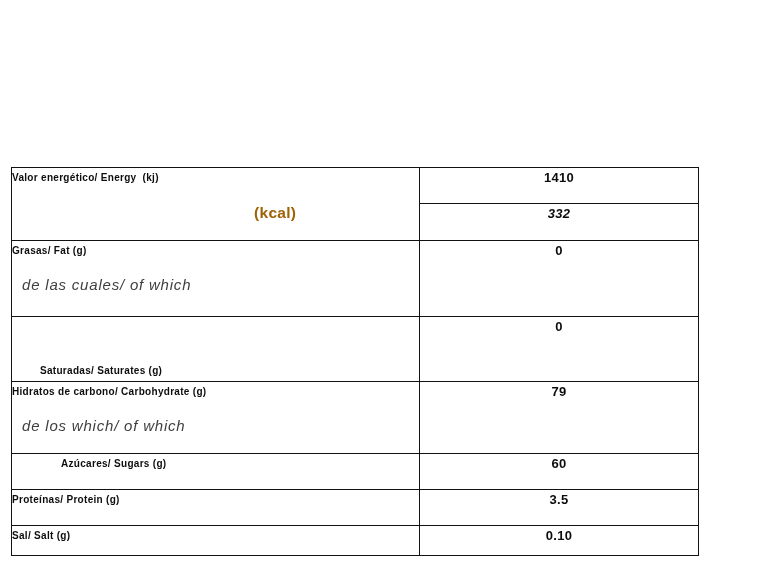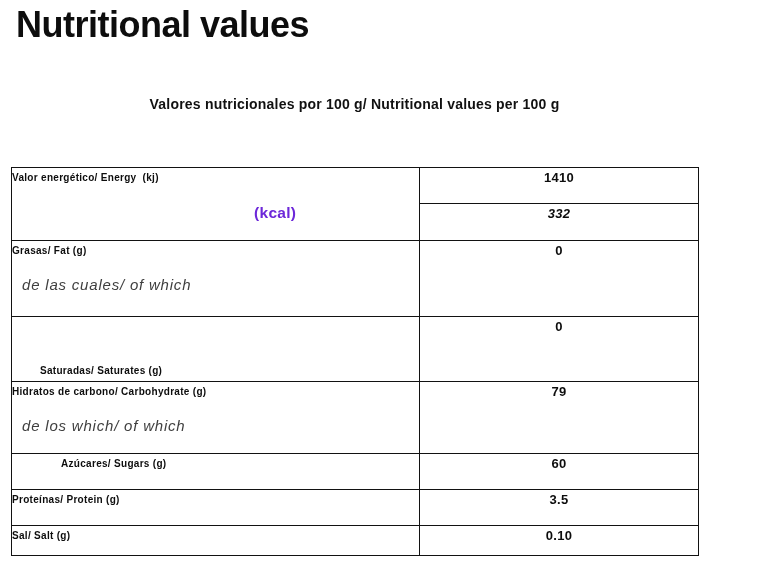--- a/index.html
+++ b/index.html
@@ -78,21 +78,21 @@
   .indent-sat { padding-left: 28px; margin-top: 44px; }
   .indent-sug { padding-left: 49px; }
   .kcal-line {
     display: block;
     margin-top: 15px;
     margin-left: 242px;
     font-size: 15.5px;
     font-weight: 700;
     letter-spacing: 0.3px;
     line-height: 20px;
-    color: #6d28d9;
+    color: #a16207;
   }
   .val {
     display: block;
     font-size: 13px;
     font-weight: 700;
     letter-spacing: 0.3px;
     line-height: 20px;
     color: #0d0d0d;
   }
   
@@ -103,23 +103,21 @@
   .h-carb  { height: 72px; }
   .h-sug   { height: 36px; }
   .h-prot  { height: 36px; }
   .h-salt  { height: 30px; }
 </style>
 </head>
 <body>
 
 <div class="page">
 
-  <h1 class="page-title">Nutritional values</h1>
 
-  <div class="page-subtitle">Valores nutricionales por 100 g/ Nutritional values per 100 g</div>
 
   <table class="nutrition">
     <colgroup>
       <col class="c-label">
       <col class="c-value">
     </colgroup>
     <tbody>
 
       <tr>
         <td class="label-cell" rowspan="2">

